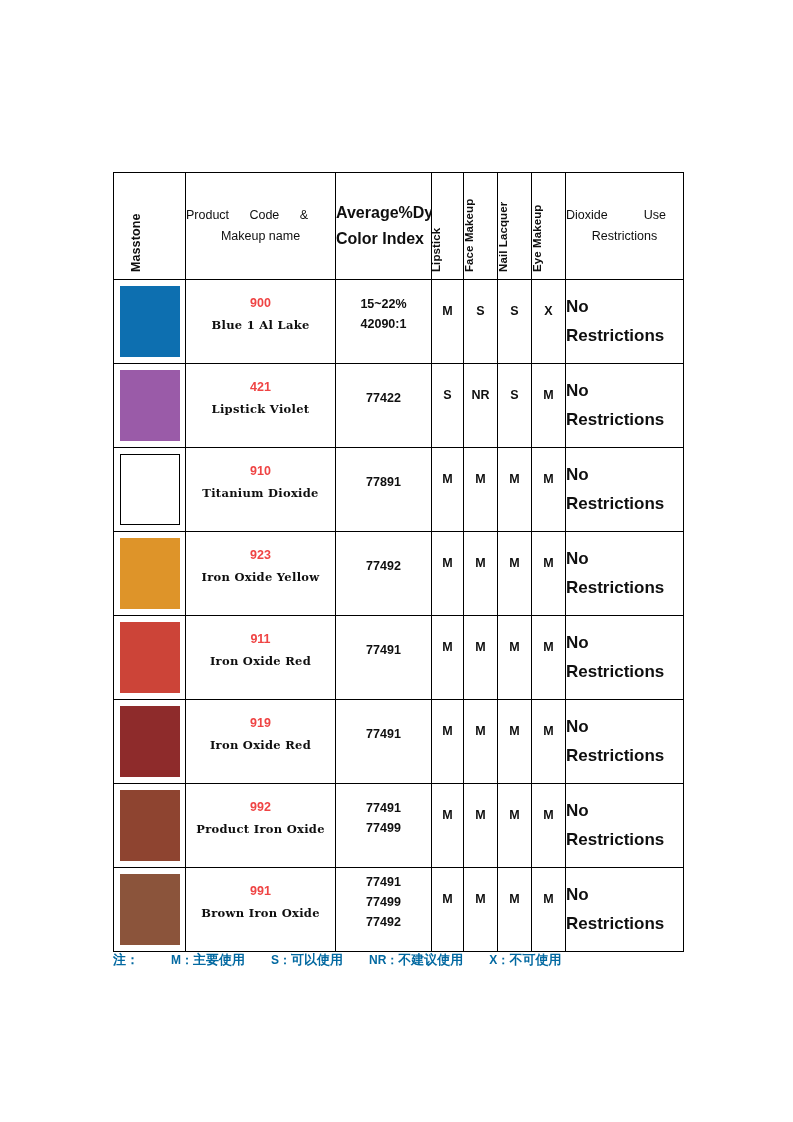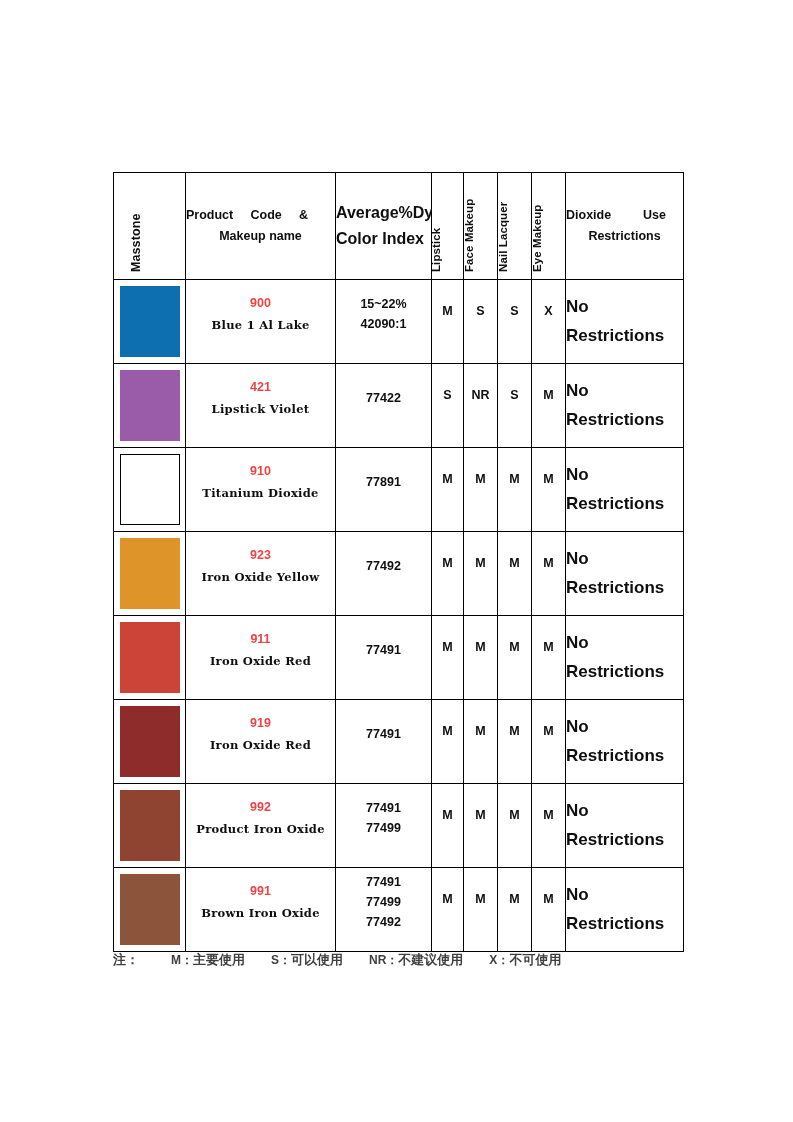--- a/index.html
+++ b/index.html
@@ -73,21 +73,21 @@
     color: #0f0f0f;
     letter-spacing: 0.1px;
     margin-left: -7px;
   }
   .rot-label.small {
     font-size: 11.5px;
     margin-left: -6px;
   }
 
   .head-text {
-    font-weight: bold;
+    font-weight: normal;
     font-size: 12.5px;
     color: #0f0f0f;
     padding: 10px 8px 0 9px;
     line-height: 1.65;
     vertical-align: top;
   }
   .head-text .just {
     text-align: justify;
     text-align-last: justify;
     display: block;
@@ -185,21 +185,21 @@
   }
 
   
   .footnote {
     position: absolute;
     left: 113px;
     top: 951px;
     width: 600px;
     font-weight: bold;
     font-size: 13px;
-    color: #404040;
+    color: #0369a1;
     white-space: nowrap;
     font-family: "DejaVu Sans", "Liberation Sans", sans-serif;
   }
   .footnote .fn-lead { margin-right: 32px; }
   .footnote .fn-key {
     font-family: "Liberation Sans", sans-serif;
     font-size: 12px;
   }
   .footnote .fn-item { margin-right: 26px; }
   .footnote .fn-item:last-child { margin-right: 0; }

